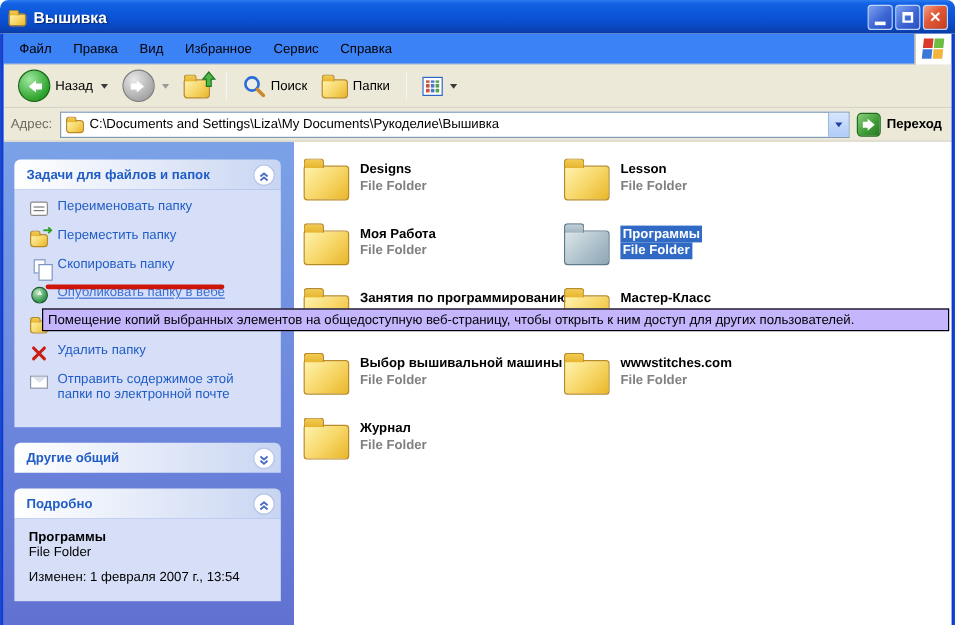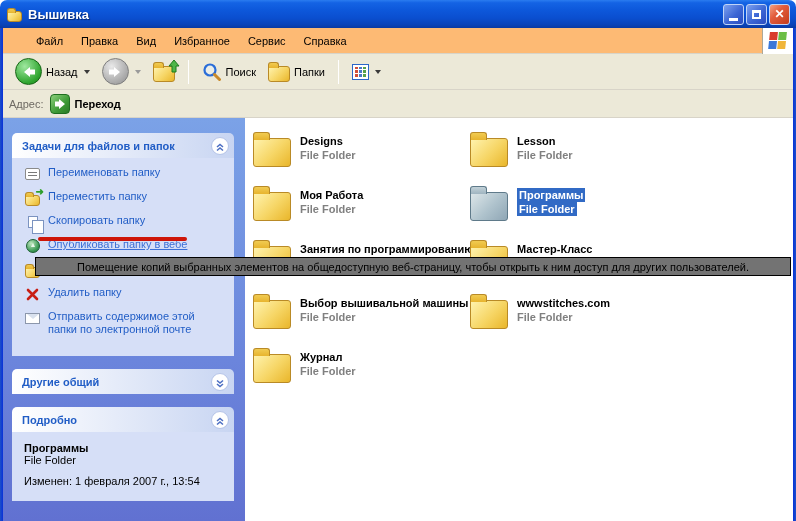--- a/index.html
+++ b/index.html
@@ -17,22 +17,22 @@
   .tb-btn{ width:21px; height:21px; border-radius:3px; border:1px solid #BFD4F8; display:flex; align-items:center; justify-content:center;
     background:linear-gradient(135deg,#7DA1EF 0%,#3C66D4 55%,#2A4CC0 100%); cursor:default; }
   .tb-btn.close{ background:linear-gradient(135deg,#F3A183 0%,#E25C3C 40%,#C43C1B 100%); }
   .glyph-min{ width:9px; height:3px; background:#fff; margin-top:10px; }
   .glyph-max{ width:9px; height:9px; border:2px solid #fff; border-top-width:3px; }
   .glyph-x{ color:#fff; font-weight:bold; font-size:12px; line-height:1; }
 
   .border-l,.border-r{ position:absolute; top:28px; bottom:0; width:3px; background:linear-gradient(90deg,#1C50C8,#0831D9); z-index:4; }
   .border-l{ left:0; } .border-r{ right:0; background:linear-gradient(90deg,#0831D9,#1C50C8); }
 
-  .menubar{ position:absolute; left:3px; right:3px; top:28px; height:26px; background:#fdba74; display:flex; align-items:center;
-    border-bottom:1px solid #D8D4C8; padding-left:24px; z-index:3; }
+  .menubar{ position:absolute; left:3px; right:3px; top:28px; height:26px; background:#3b82f6; display:flex; align-items:center;
+    border-bottom:1px solid #D8D4C8; padding-left:4px; z-index:3; }
   .menu-item{ padding:4px 9px; color:#000; cursor:default; }
   .menu-spring{ flex:1; }
   .menu-logo-wrap{ border-left:1px solid #ACA899; padding:3px 6px; background:#fff; height:26px; display:flex; align-items:center; }
   .winlogo{ width:18px; height:18px; display:grid; grid-template-columns:8px 8px; grid-template-rows:8px 8px; gap:1px; transform:skewX(-6deg); }
   .winlogo i{ display:block; } .winlogo i:nth-child(1){background:#D93B2B;} .winlogo i:nth-child(2){background:#6CBE45;}
   .winlogo i:nth-child(3){background:#3B77D8;} .winlogo i:nth-child(4){background:#F0B53A;}
 
   .toolbar{ position:absolute; left:3px; right:3px; top:54px; height:36px; background:#ECE9D8; display:flex; align-items:center;
     border-bottom:1px solid #D8D4C8; padding-left:8px; gap:4px; z-index:3; }
   .tool{ display:flex; align-items:center; gap:4px; padding:2px 4px; border-radius:3px; cursor:default; }
@@ -91,22 +91,22 @@
   .arrow-overlay{ position:absolute; right:-3px; top:-4px; color:#2E9E2E; font-weight:bold; font-size:10px; text-shadow:0 0 1px #fff; }
 
   .filearea{ position:absolute; left:245px; top:118px; right:3px; bottom:0; background:#fff; z-index:1; }
   .tile{ position:absolute; display:flex; gap:9px; cursor:default;font-weight:bold; }
   .tile .txt{ padding-top:3px; line-height:14px; }
   .tile .tname{ color:#000; }
   .tile .ttype{ color:#808080; }
   .tile.selected .tname,.tile.selected .ttype{ background:#316AC5; color:#fff; padding:0 2px; display:inline-block; }
 
   
-  .tooltip{ position:absolute; left:35px; top:257px; width:756px; height:19px; background:#737373; border:1px solid #000;
-    display:flex; align-items:center; padding:0 4px; white-space:nowrap; overflow:hidden; z-index:20; color:#000;justify-content:center; }
+  .tooltip{ position:absolute; left:35px; top:257px; width:756px; height:19px; background:#c4b5fd; border:1px solid #000;
+    display:flex; align-items:center; padding:0 4px; white-space:nowrap; overflow:hidden; z-index:20; color:#000; }
   .red-line{ position:absolute; left:38px; top:237px; width:149px; height:4px; background:#CE1509; border-radius:2px; z-index:15; }
 </style>
 </head>
 <body>
 
 <div class="titlebar">
   <span class="xf f-xs"></span>
   <span class="title-text">Вышивка</span>
   <span class="tb-btns">
     <span class="tb-btn">
@@ -189,20 +189,27 @@
         <i></i>
         <i></i>
         <i></i>
       </span>
     <span class="tri-down"></span>
   </span>
 </div>
 
 <div class="addressbar">
   <span class="addr-label">Адрес:</span>
+  <span class="combo">
+    <span class="xf f-xs"></span>
+    <span class="combo-text">C:\Documents and Settings\Liza\My Documents\Рукоделие\Вышивка</span>
+    <span class="combo-btn">
+        <span class="tri-down"></span>
+      </span>
+  </span>
   <span class="go">
     <span class="go-ico">
       <svg width="12" height="12">
           <path d="M5 1 L11 6 L5 11 L5 8.5 H1 V3.5 H5 Z" fill="#fff"></path>
         </svg>
     </span>
     <span>Переход</span>
   </span>
 </div>
 

